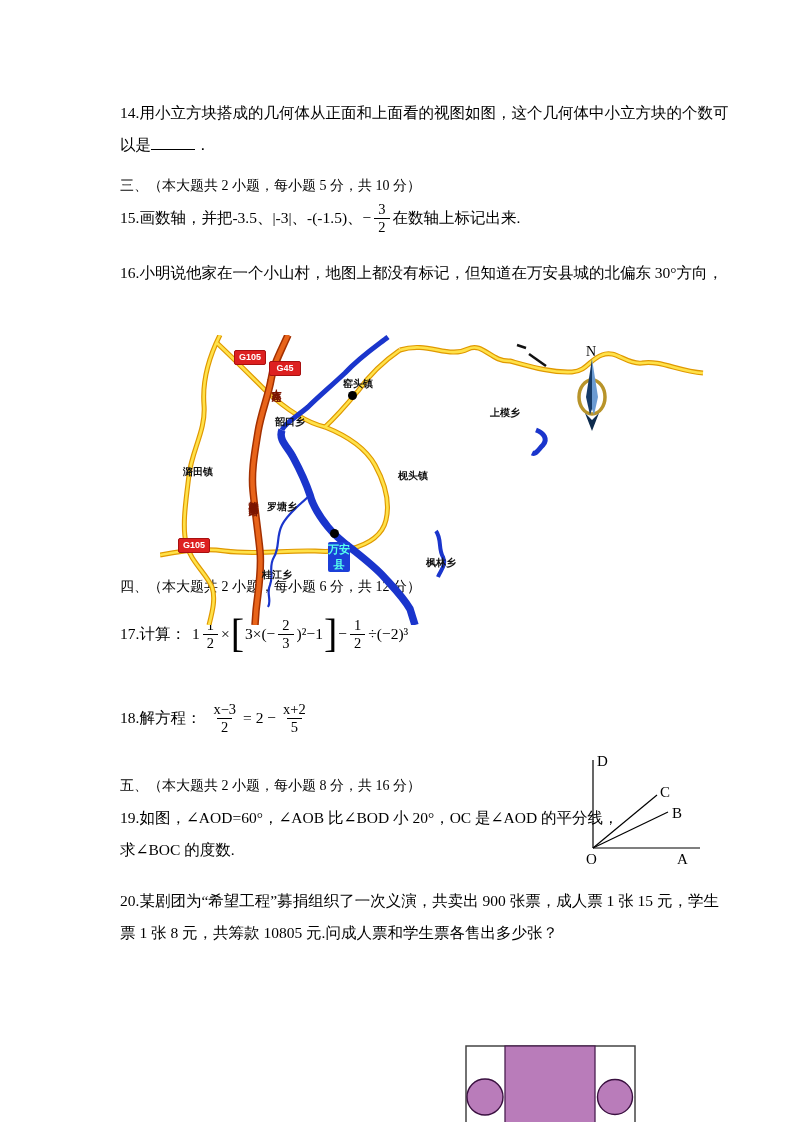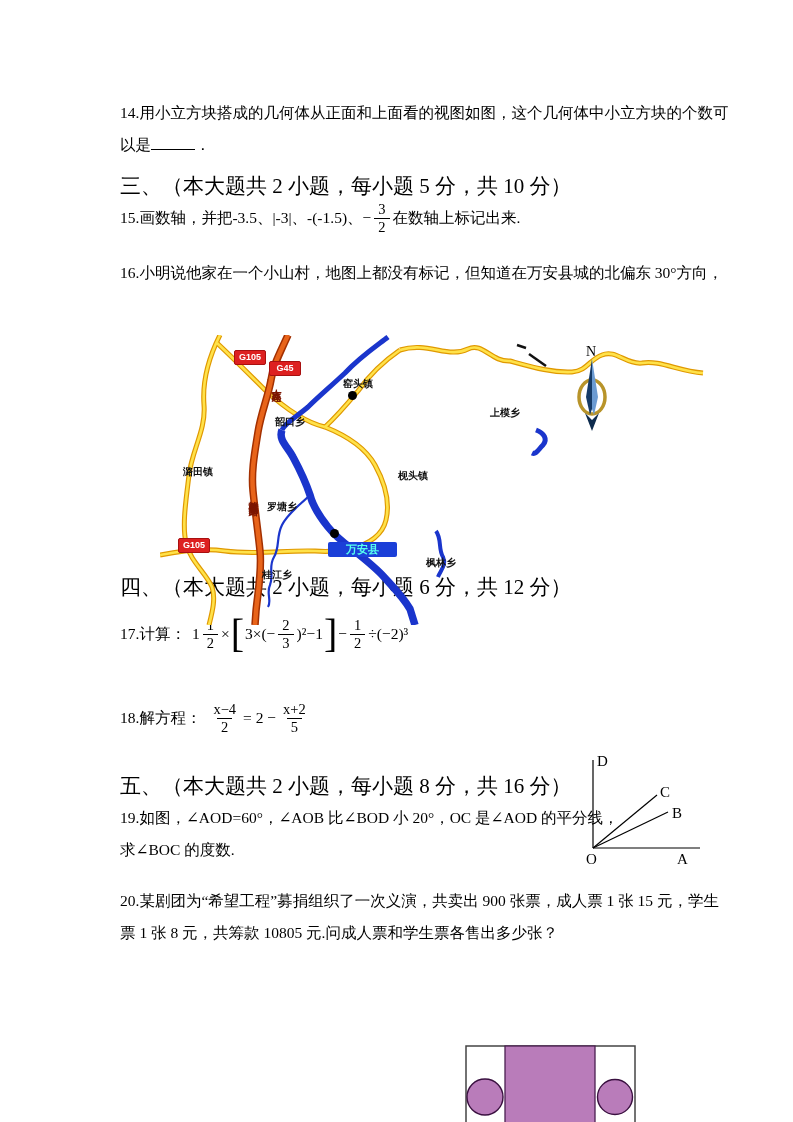--- a/index.html
+++ b/index.html
@@ -1,19 +1,19 @@
 <!DOCTYPE html>
 <html><head>
 <meta charset="utf-8">
 <style>
   html,body{margin:0;padding:0;background:#fff;}
   .page{position:relative;width:793px;height:1122px;background:#fff;overflow:hidden;
         font-family:"Liberation Serif","DejaVu Serif",serif;color:#000;border-radius:21px;}
   .line{position:absolute;left:120px;font-size:15.5px;line-height:20px;white-space:nowrap;}
-  .heading{position:absolute;left:120px;font-size:21px;line-height:20px;white-space:nowrap;z-index:1;}
+  .heading{position:absolute;left:120px;font-size:14px;line-height:20px;white-space:nowrap;z-index:1;}
   .mathline{position:absolute;left:120px;display:flex;align-items:center;white-space:nowrap;font-size:15.5px;}
   .frac{display:inline-flex;flex-direction:column;align-items:center;margin:0 3px;font-size:14.5px;line-height:1.15;}
   .frac .den{border-top:1px solid #000;}
   .frac .num,.frac .den{padding:0 4px;text-align:center;}
   .bracket{font-size:40px;font-weight:300;line-height:0.9;font-family:"Liberation Serif",serif;margin:0 1px;}
   .blank{display:inline-block;width:44px;height:14px;border-bottom:1px solid #000;}
   
   .map{position:absolute;left:160px;top:335px;width:545px;height:290px;z-index:2;}
   .map svg{position:absolute;left:0;top:0;}
   .maplabel{position:absolute;font-family:Liberation Serif, serif;
@@ -98,21 +98,21 @@
         <ellipse cx="432" cy="62" rx="13" ry="17" fill="none" stroke="#b8942a" stroke-width="3.5"></ellipse>
         <path d="M432,24 L426,62 L430,80 L432,74 Z" fill="#153a66"></path>
         <path d="M432,24 L438,62 L434,80 L432,74 Z" fill="#6b9bd2"></path>
         <path d="M425,78 L432,96 L439,78 L432,85 Z" fill="#0d2b4d"></path>
       </g>
     </svg>
 
     <div class="badge" style="left:74px;top:15px;width:30px">G105</div>
     <div class="badge" style="left:109px;top:26px;width:30px">G45</div>
     <div class="badge" style="left:18px;top:203px;width:30px">G105</div>
-    <div class="county" style="left:168px;top:207px;width:69px">万安县</div>
+    <div class="county" style="left:168px;top:207px;width:22px">万安县</div>
 
     <div class="dot" style="left:188px;top:56px"></div>
     <div class="dot" style="left:170px;top:194px"></div>
 
     <div class="maplabel" style="left:183px;top:42px">窑头镇</div>
     <div class="maplabel" style="left:115px;top:80px">韶口乡</div>
     <div class="maplabel" style="left:330px;top:71px">上模乡</div>
     <div class="maplabel" style="left:23px;top:130px">潞田镇</div>
     <div class="maplabel" style="left:238px;top:134px">枧头镇</div>
     <div class="maplabel" style="left:107px;top:165px">罗塘乡</div>
@@ -145,21 +145,21 @@
     <span class="frac">
       <span class="num">1</span>
       <span class="den">2</span>
     </span>
     <span>÷(−2)³</span>
   </div>
 
   <div class="mathline" style="top:694px;height:48px">
     <span>18.解方程：</span>
     <span class="frac" style="margin-left:8px">
-      <span class="num">x−4</span>
+      <span class="num">x−3</span>
       <span class="den">2</span>
     </span>
     <span>= 2 −</span>
     <span class="frac">
       <span class="num">x+2</span>
       <span class="den">5</span>
     </span>
   </div>
 
   <div class="heading" style="top:776px">五、（本大题共 2 小题，每小题 8 分，共 16 分）</div>

